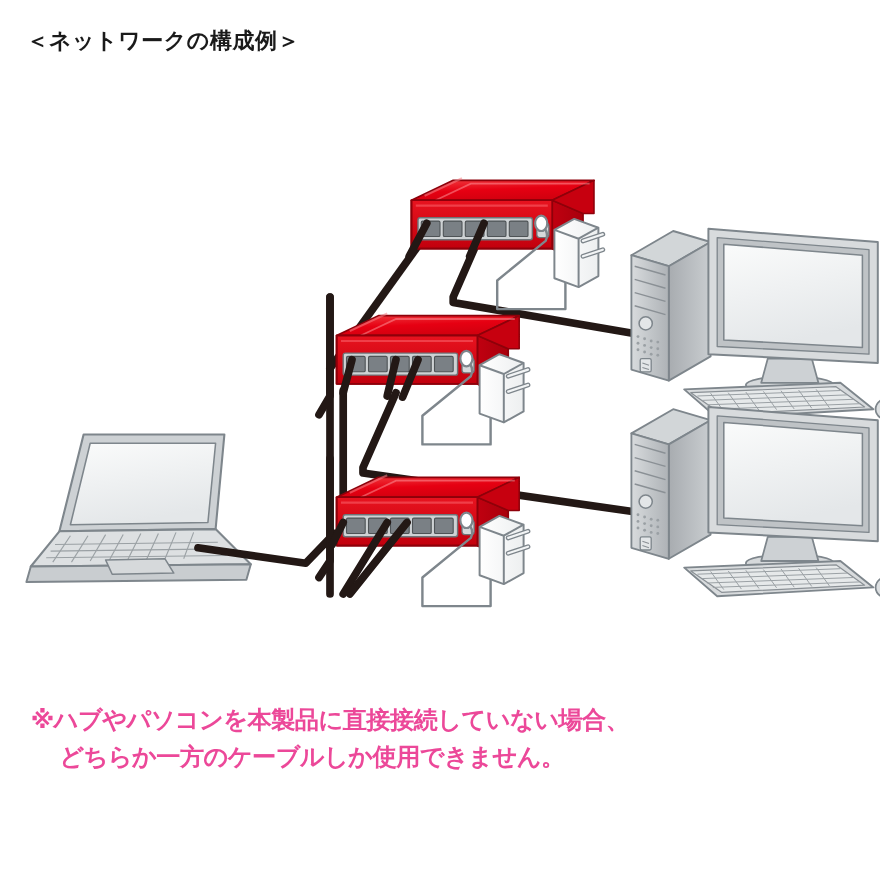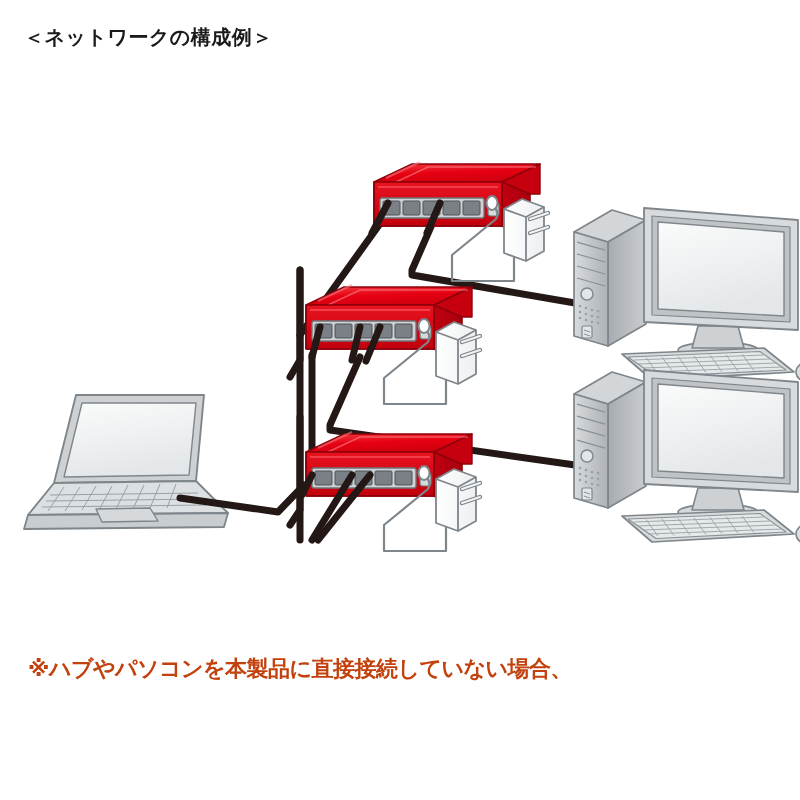--- a/index.html
+++ b/index.html
@@ -54,24 +54,24 @@
     font-weight: 700;
     line-height: 1.28;
     color: #111111;
     letter-spacing: -0.5px;
     white-space: nowrap;
   }
   .cap-note {
     font-size: 22px;
     font-weight: 700;
     line-height: 1.32;
-    color: #c2410c;
+    color: #ec4899;
     letter-spacing: -0.5px;
     white-space: nowrap;
-    margin-top: 18px;
+    margin-top: 4px;
   }
   .cap-note-indent {
     padding-left: 26px;
   }
 </style>
 </head>
 <body>
 
 <div id="page">
 
@@ -333,15 +333,16 @@
       <ellipse cx="424" cy="388" rx="5.5" ry="7" fill="#FFFFFF" stroke="#7E868C" stroke-width="2"></ellipse>
     </g>
     <g transform="translate(432,378)">
       <use href="#adp"></use>
     </g>
 
   </svg>
 
   <div id="caption">
     <div class="cap-note">※ハブやパソコンを本製品に直接接続していない場合、</div>
+    <div class="cap-note cap-note-indent">どちらか一方のケーブルしか使用できません。</div>
   </div>
 
 </div>
 
 </body></html>

